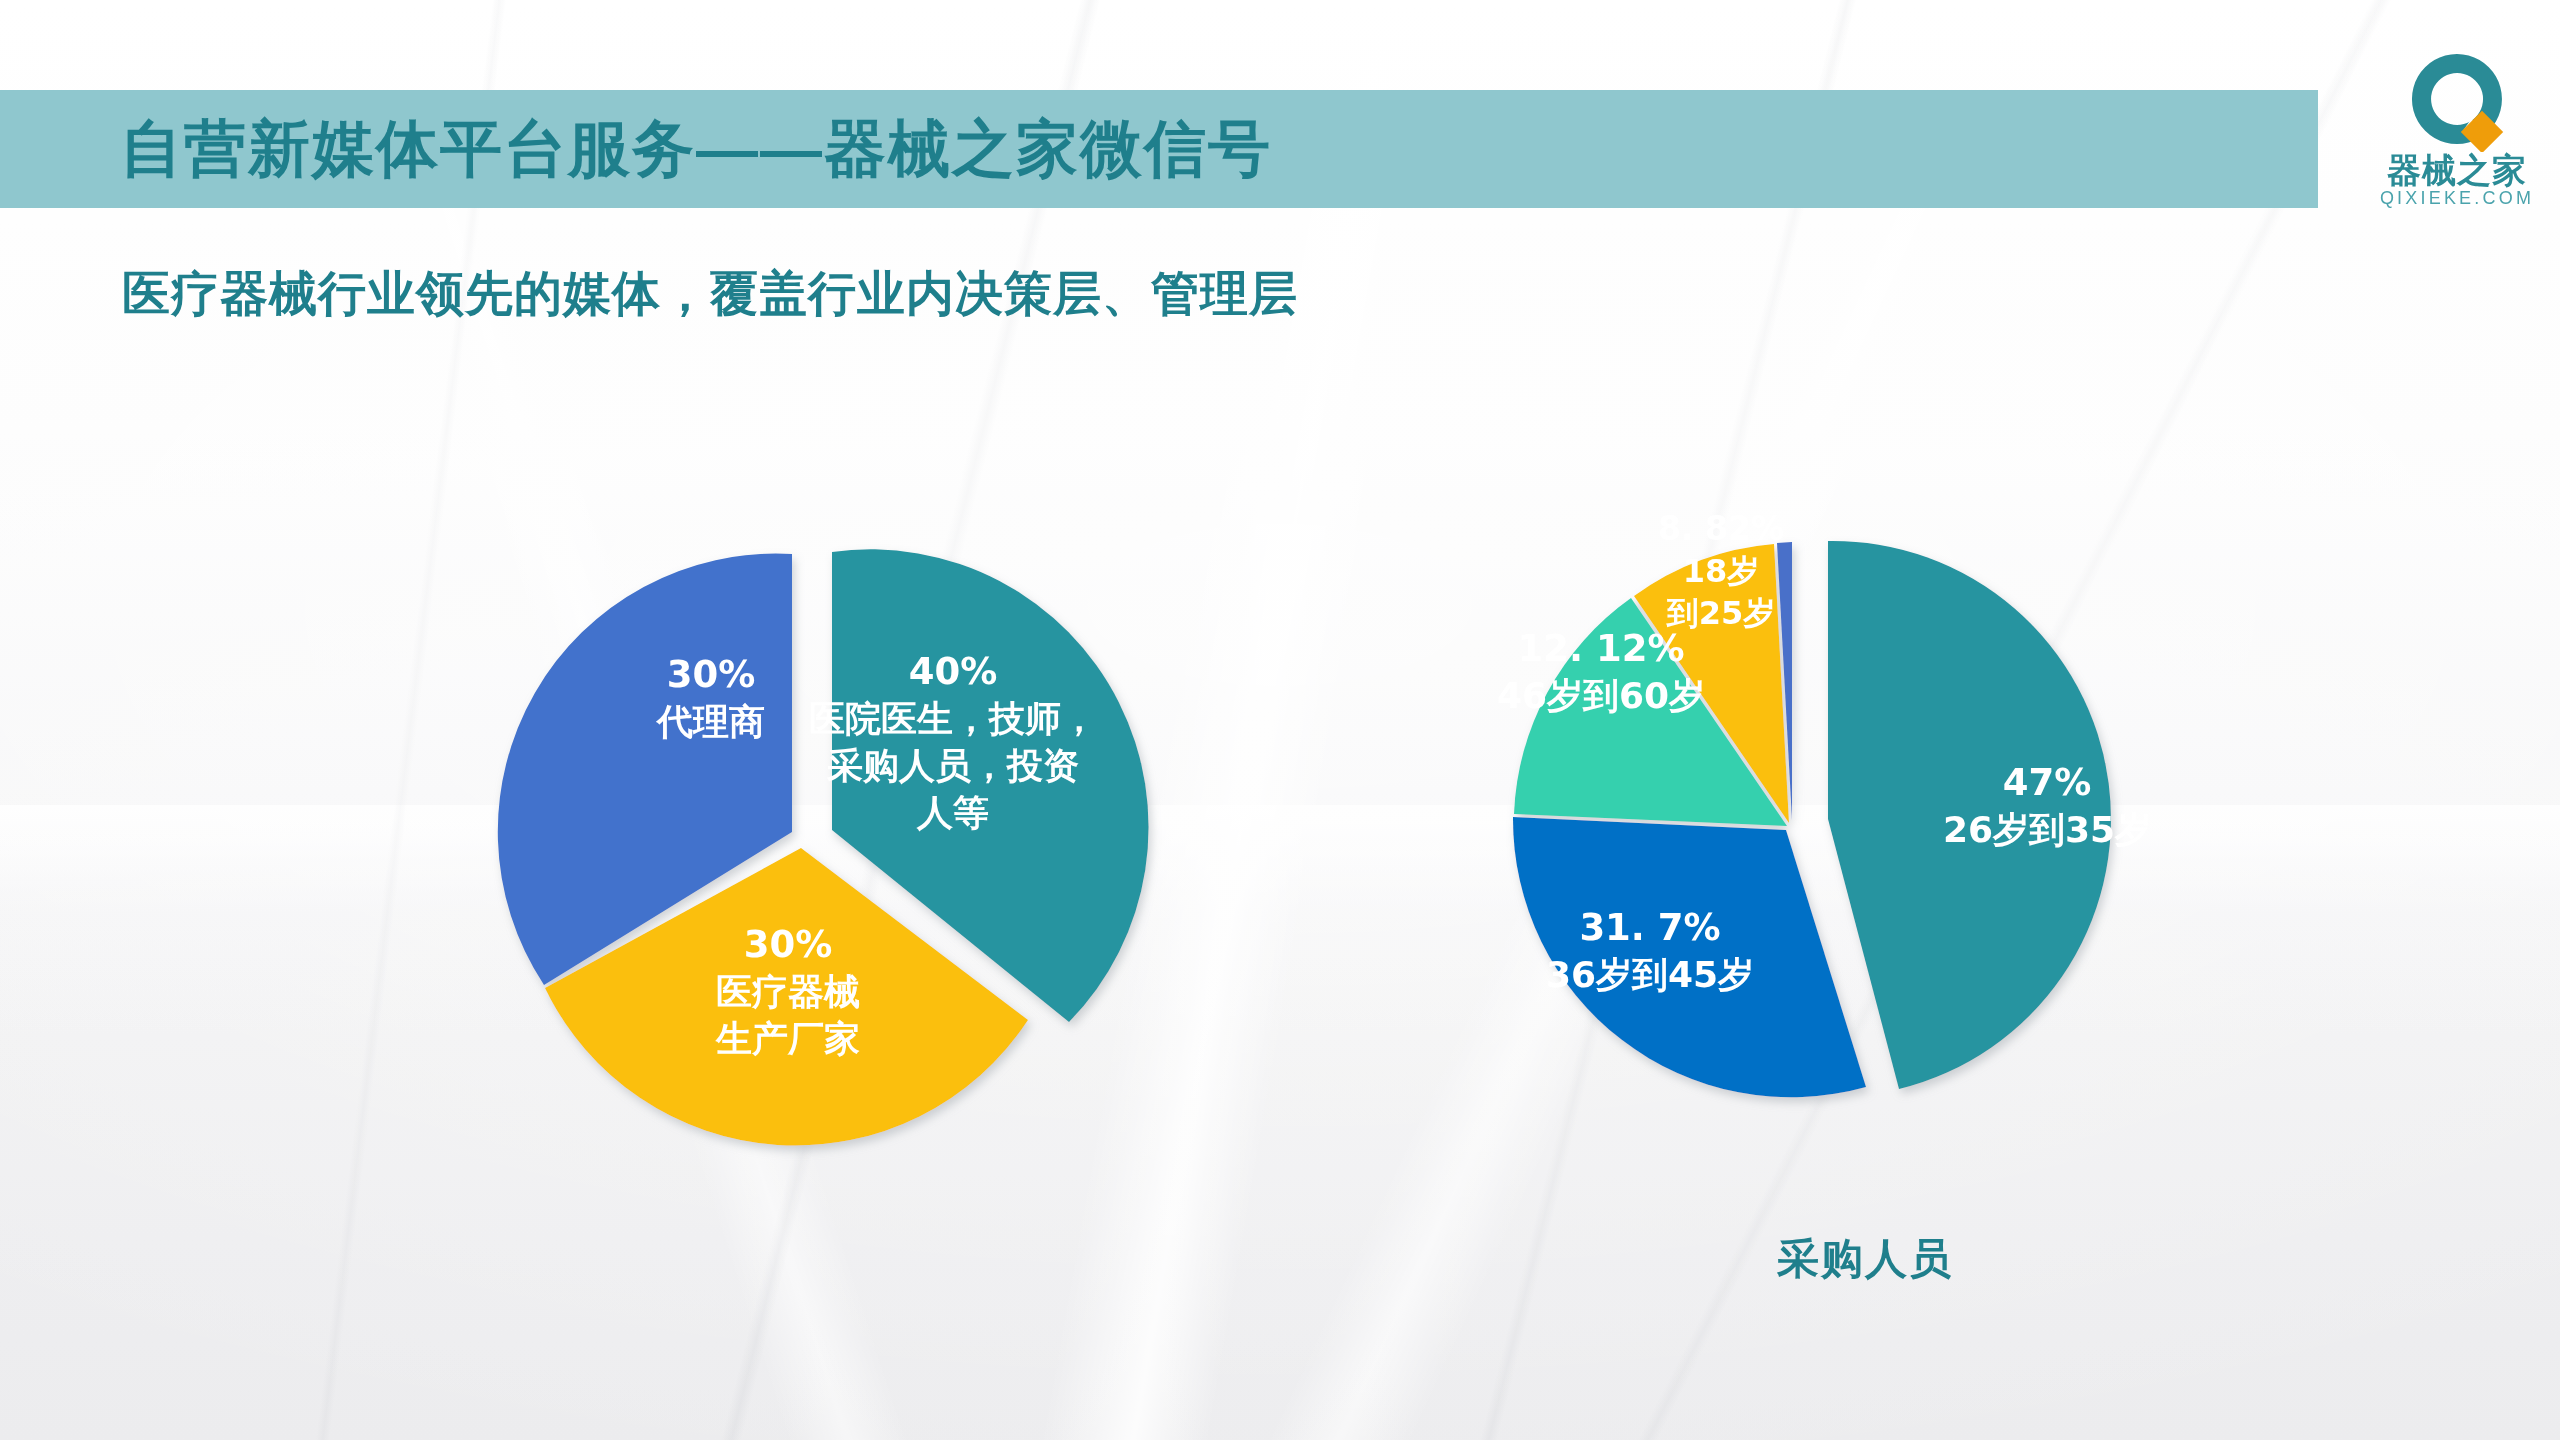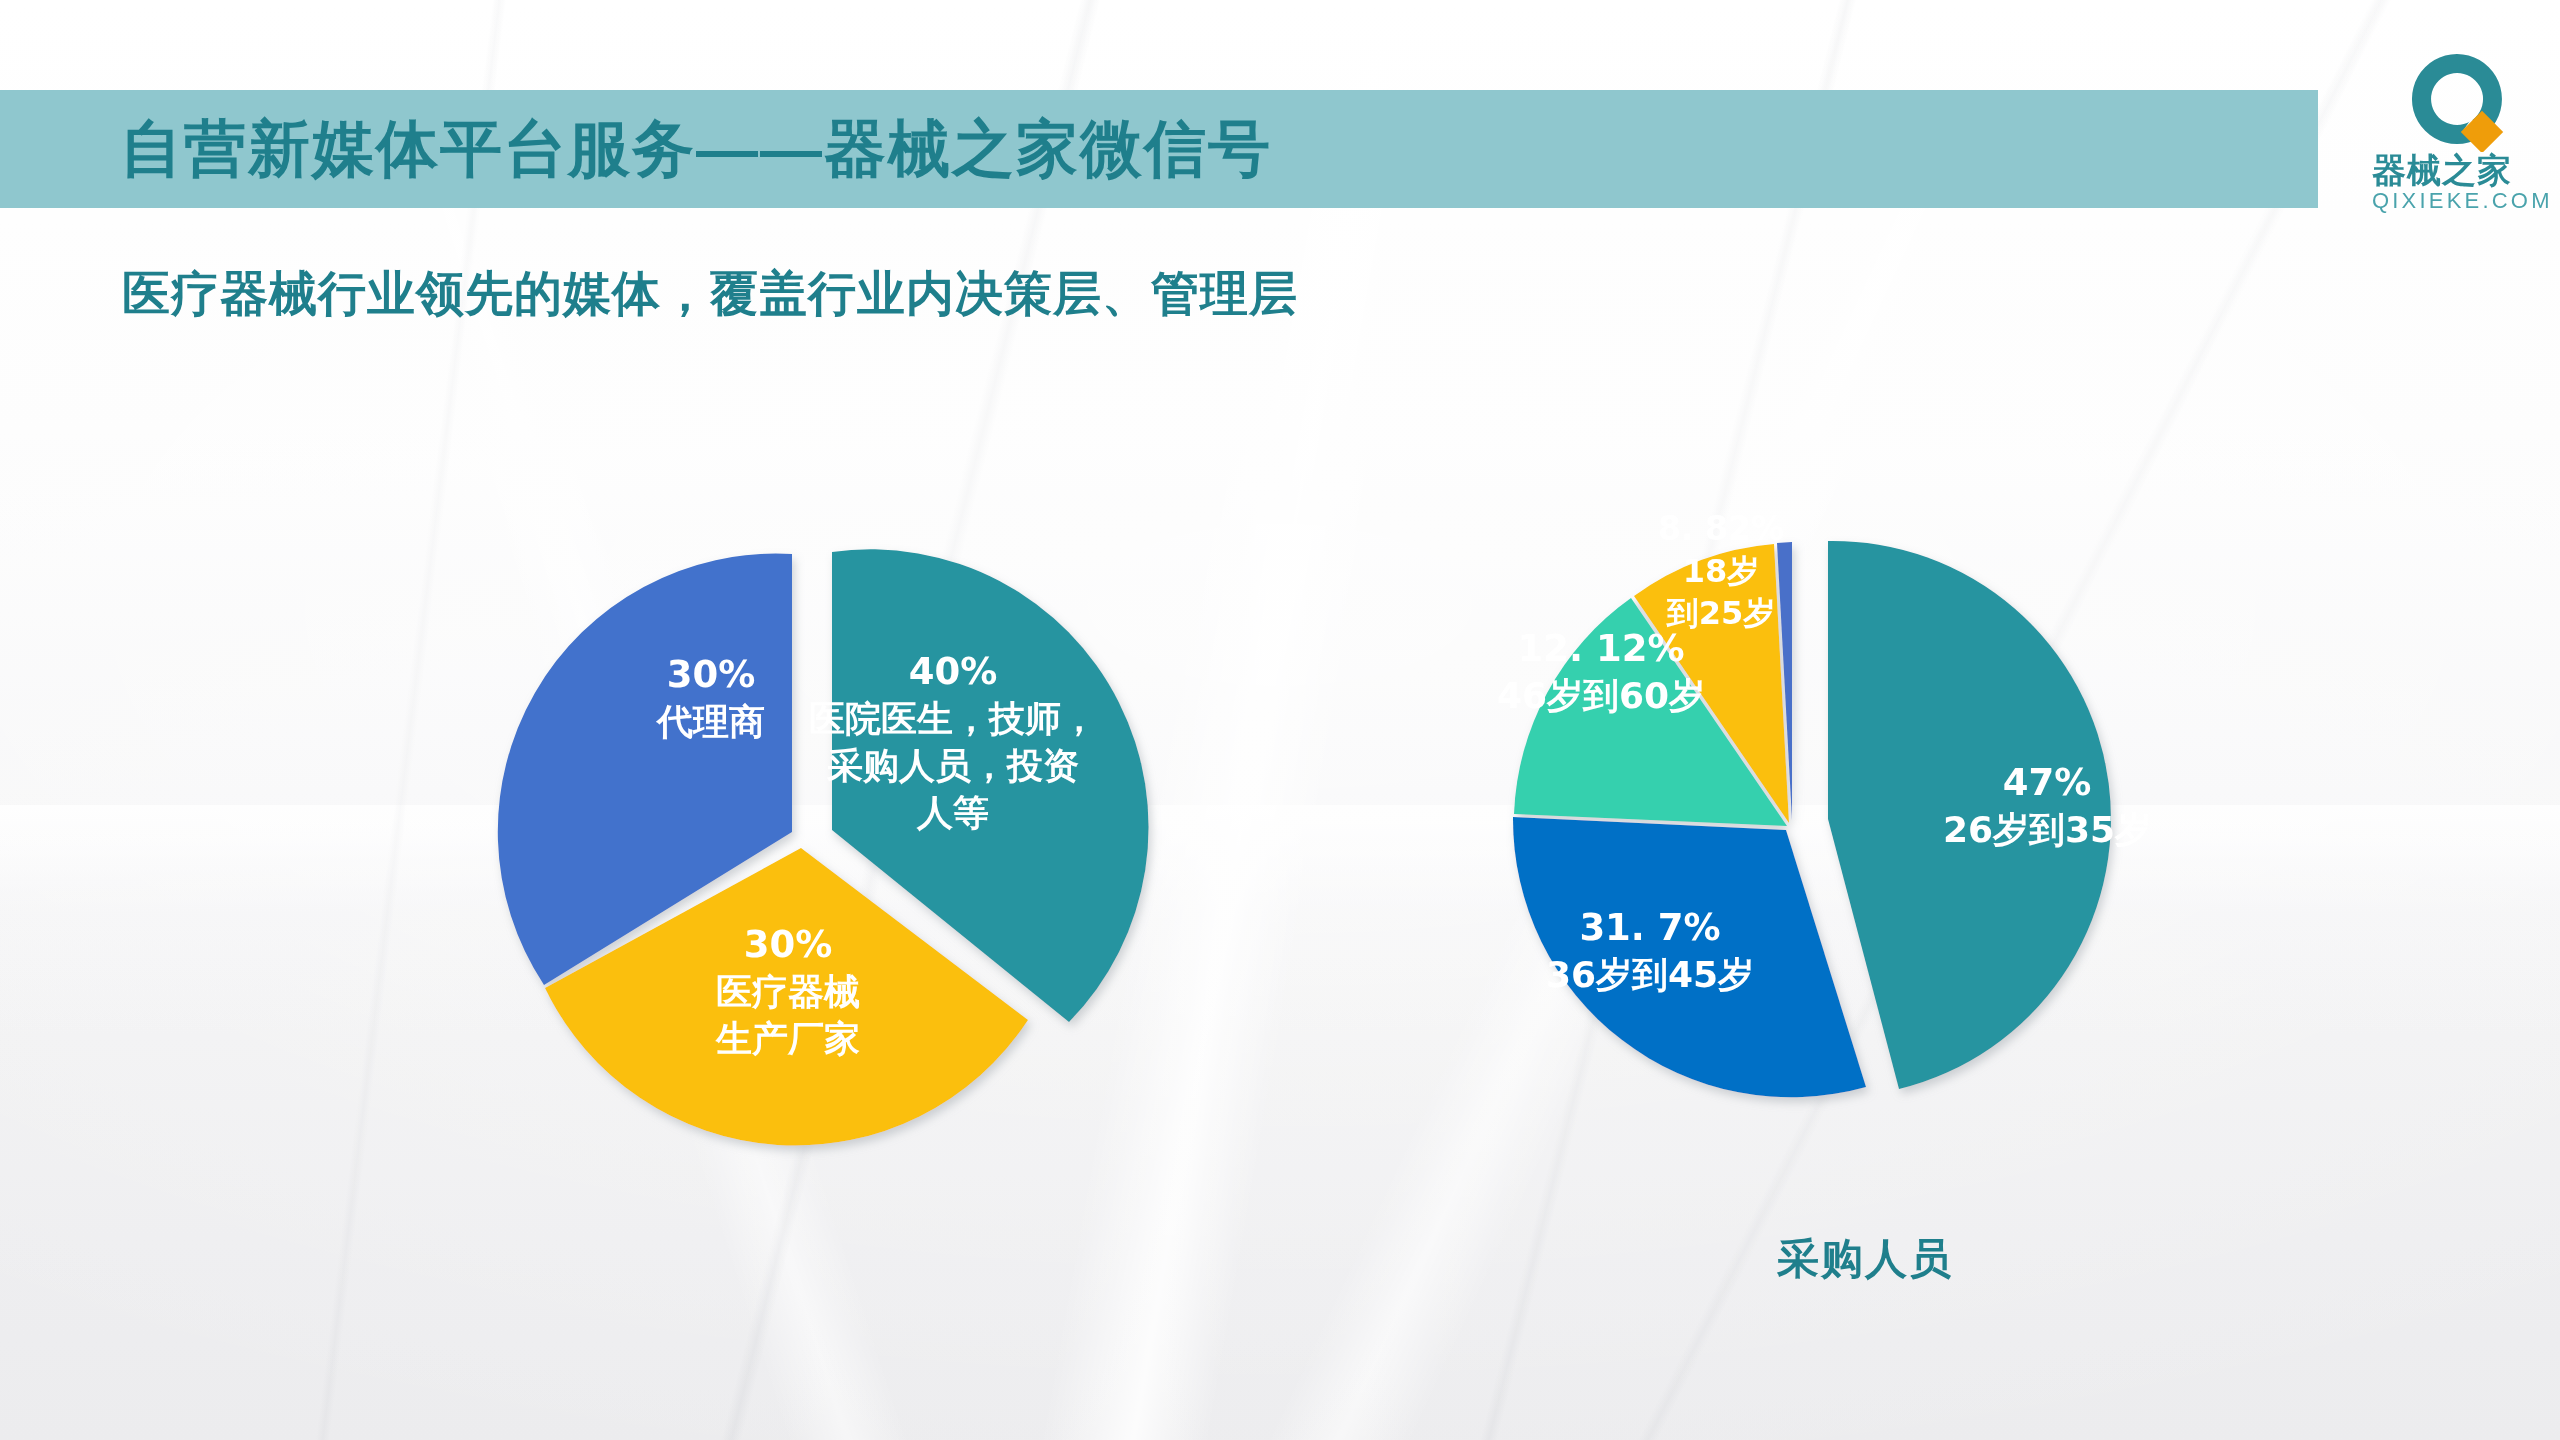--- a/index.html
+++ b/index.html
@@ -60,27 +60,27 @@
     font-size:48px;font-weight:bold;color:#1f7f8c;letter-spacing:1px;
     font-family:"DejaVu Sans","Liberation Sans",sans-serif;
     white-space:nowrap;
     text-align:center;
   }
 
   
   #logo{position:absolute;left:2372px;top:52px;width:170px;height:166px;z-index:6;}
   #logo svg{display:block;}
   #logo .brand-cn{
-    position:absolute;left:0;top:96px;width:170px;
+    position:absolute;left:0;top:96px;width:170px;text-align:center;
     font-size:34px;font-weight:bold;color:#2a8b96;letter-spacing:1px;
     font-family:"DejaVu Sans","Liberation Sans",sans-serif;
   }
   #logo .brand-en{
     position:absolute;left:0;top:136px;width:170px;text-align:center;
-    font-size:22px;color:#4aa3ac;letter-spacing:3.2px;
+    font-size:18px;color:#4aa3ac;letter-spacing:3.2px;
     font-family:"Liberation Sans",sans-serif;
   }
 
   
   .chart-wrap{position:absolute;z-index:5;text-decoration:underline;}
   #chart-left{left:355px;top:407px;width:880px;height:830px;}
   #chart-right{left:1425px;top:395px;width:880px;height:830px;}
   .chart-wrap svg{display:block;overflow:visible;}
 
   .slice-label{

